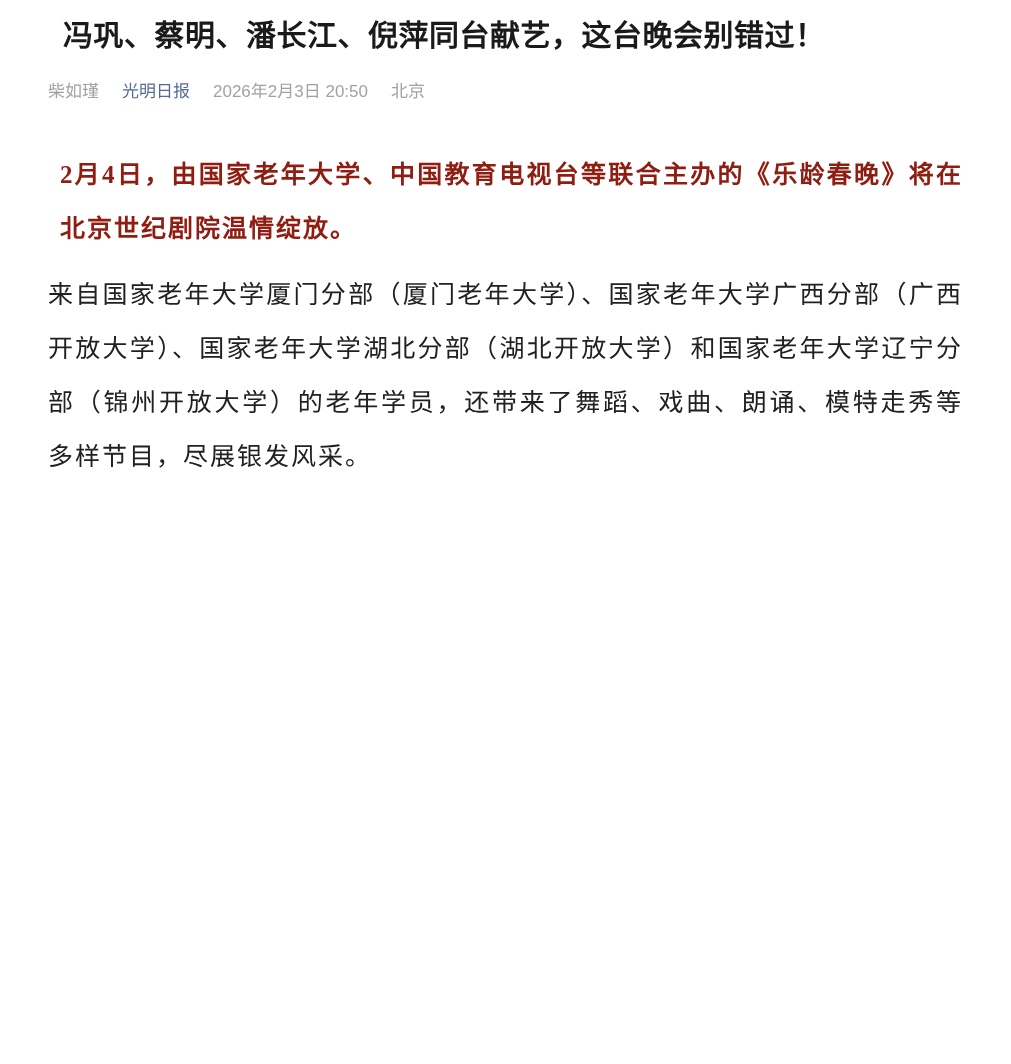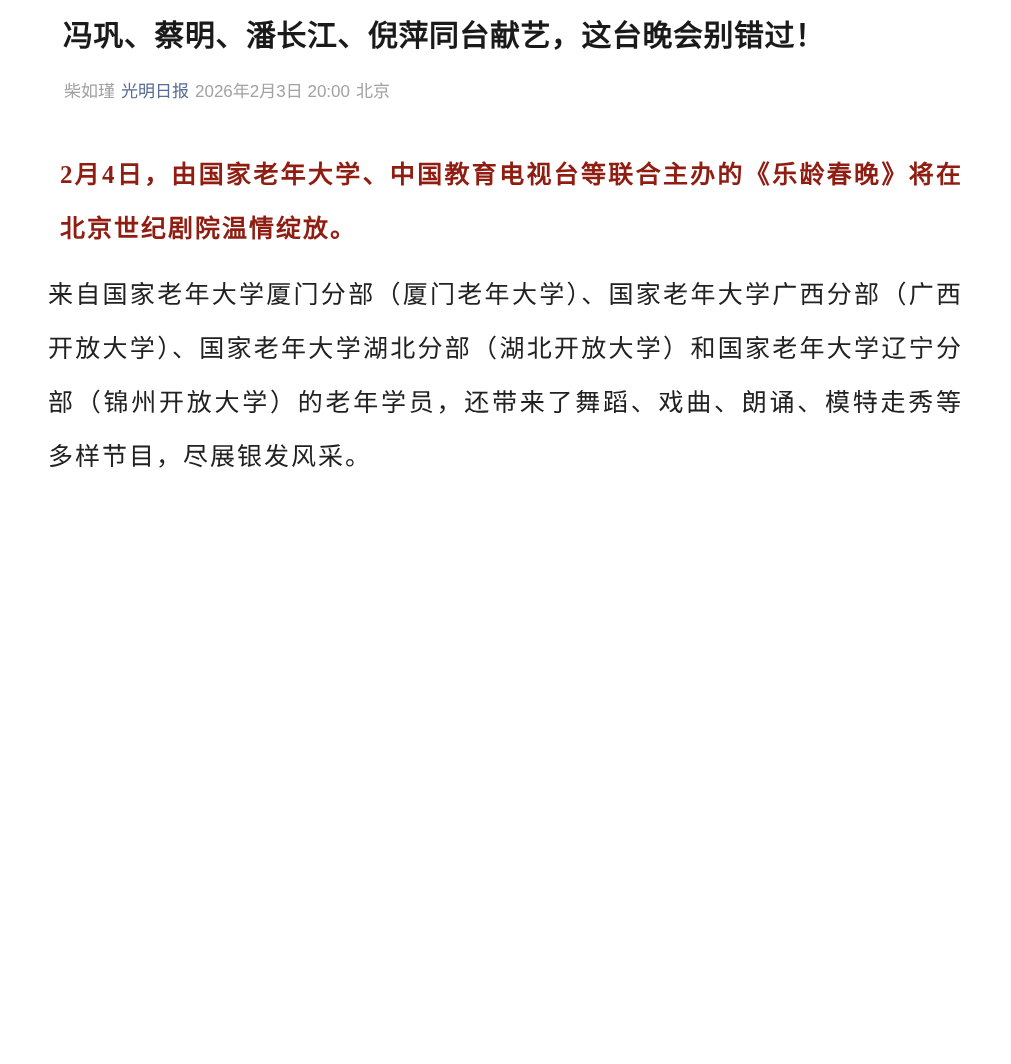--- a/index.html
+++ b/index.html
@@ -22,25 +22,25 @@
     font-size: 30px;
     font-weight: 700;
     color: #1a1a1a;
     line-height: 1.35;
     letter-spacing: 0.5px;
     margin: 0 0 20px 15px;
   }
   .byline {
     display: flex;
     align-items: baseline;
-    gap: 6px;
+    gap: 23px;
     font-family: "Liberation Sans", "DejaVu Sans", sans-serif;
     font-size: 17px;
     color: #a2a2a2;
-    margin: 0 0 46px 16px;
+    margin: 0 0 46px 0;
   }
   .byline .source-link {
     color: #576b95;
     cursor: pointer;
     text-decoration: none;
     text-align: right;
   }
   .article-body {
     font-family: "Liberation Serif", "DejaVu Serif", serif;
     font-size: 25px;
@@ -62,21 +62,21 @@
 </head>
 <body>
 
 <div class="page">
 
   <h1 class="article-title">冯巩、蔡明、潘长江、倪萍同台献艺，这台晚会别错过！</h1>
 
   <div class="byline">
     <span>柴如瑾</span>
     <span class="source-link">光明日报</span>
-    <span>2026年2月3日 20:00</span>
+    <span>2026年2月3日 20:50</span>
     <span>北京</span>
   </div>
 
   <div class="article-body">
     <p class="lead">2月4日，由国家老年大学、中国教育电视台等联合主办的《乐龄春晚》将在北京世纪剧院温情绽放。</p>
     <p>来自国家老年大学厦门分部（厦门老年大学）、国家老年大学广西分部（广西开放大学）、国家老年大学湖北分部（湖北开放大学）和国家老年大学辽宁分部（锦州开放大学）的老年学员，还带来了舞蹈、戏曲、朗诵、模特走秀等多样节目，尽展银发风采。</p>
   </div>
 
 </div>
 

